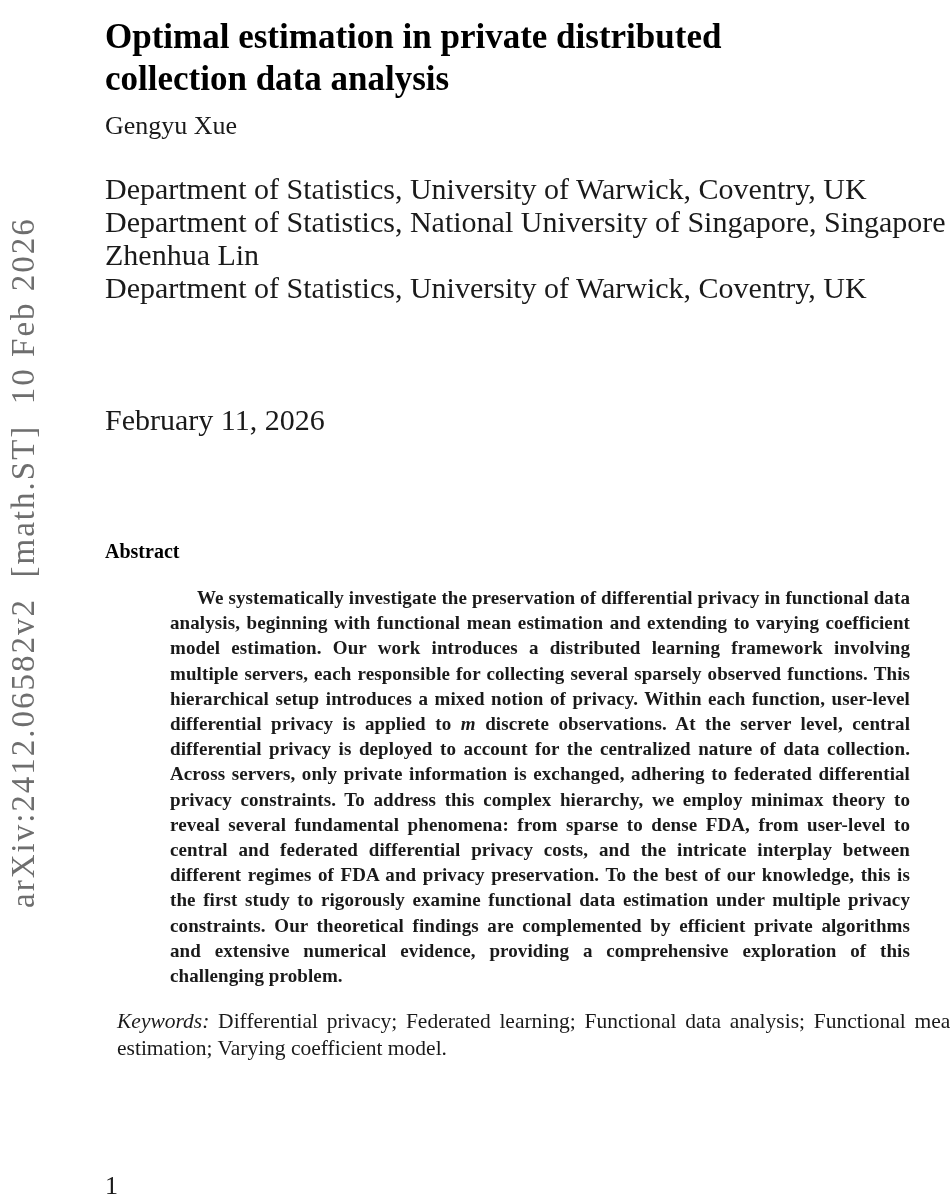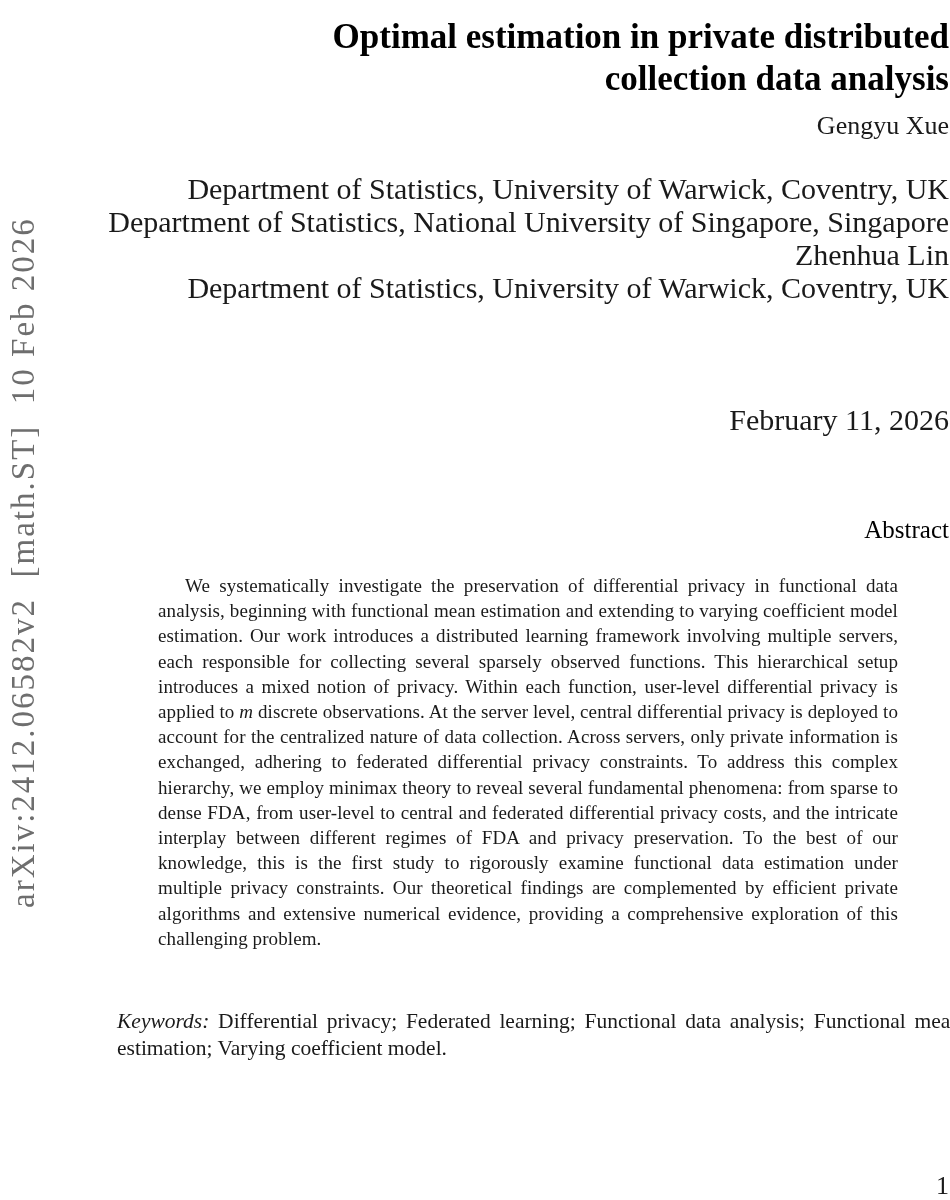--- a/index.html
+++ b/index.html
@@ -28,21 +28,21 @@
   }
 
   
   .content {
     position: absolute;
     left: 105px;
     top: 0;
     width: 844px;
     height: 1200px;
   }
-  .centered { position: absolute; width: 100%; text-align: right; }
+  .centered { position: absolute; width: 100%; text-align: left; }
 
   .title {
     top: -7px;
     font-size: 35px;
     font-weight: bold;
     line-height: 42px;
     color: #000000;
   }
   .author-lead {
     top: 111px;
@@ -51,36 +51,37 @@
   .author-list {
     top: 172px;
     font-size: 30px;
     line-height: 33px;
   }
   .pub-date {
     top: 403px;
     font-size: 30px;
   }
   .abstract-heading {
-    top: 516px;
-    font-size: 25px;
-    font-weight: normal;
+    top: 540px;
+    font-size: 20px;
+    font-weight: bold;
     color: #000000;
   }
   .abstract-body {
     position: absolute;
     left: 53px;            
     top: 573px;
     width: 740px;
     font-size: 19px;
     line-height: 25.2px;
     text-align: justify;
     text-indent: 27px;
     letter-spacing: 0.1px;
-    margin: 0;
+    margin: 12px;
+    font-weight: bold;
   }
   .keywords {
     position: absolute;
     left: 0;
     top: 996px;
     width: 844px;
     font-size: 21.5px;
     line-height: 26.5px;
     text-align: justify;
     margin: 12px;

